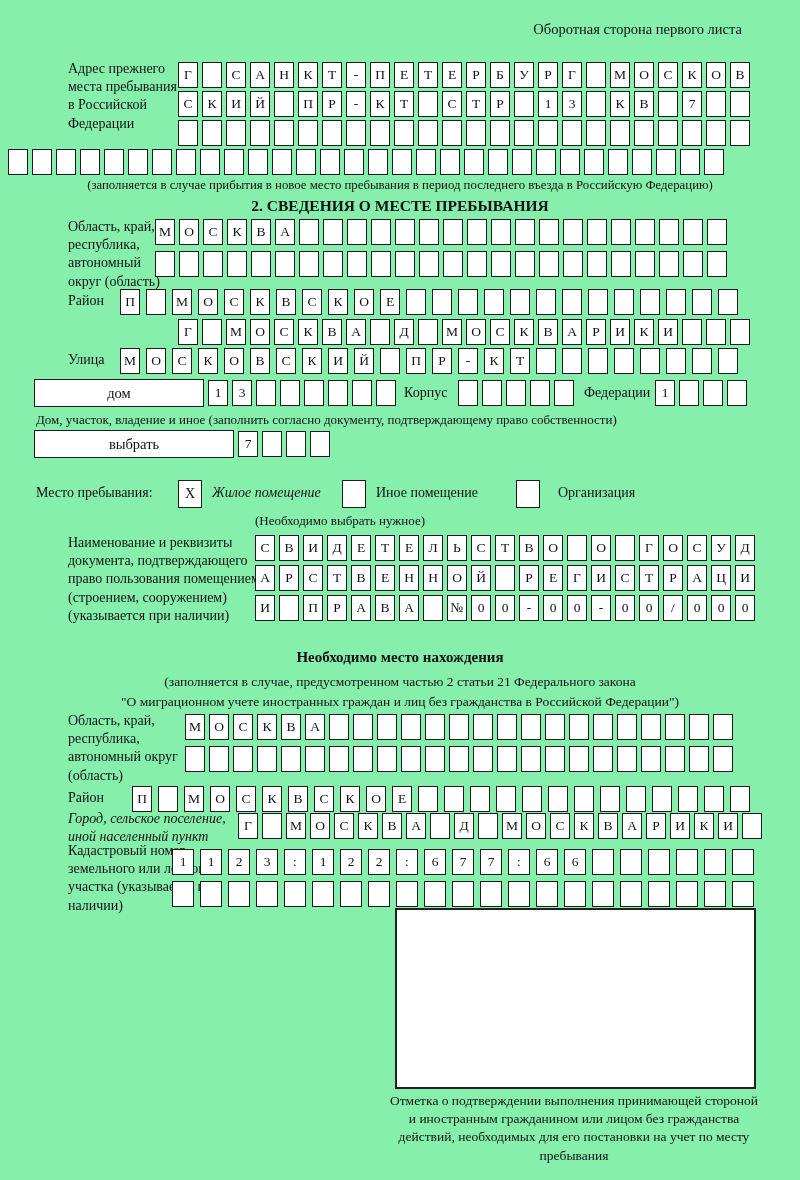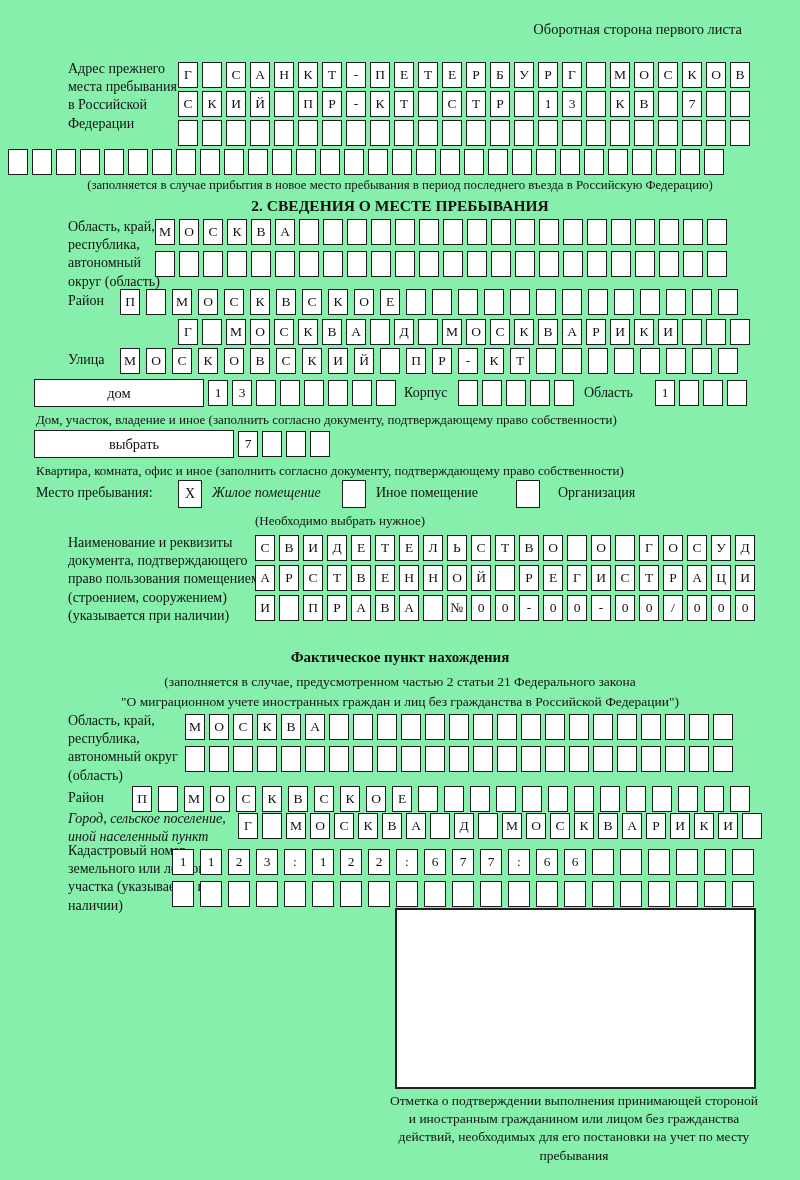--- a/index.html
+++ b/index.html
@@ -292,37 +292,36 @@
       <span class="cell"></span>
     </div>
   <div class="lbl" style="left:404px;top:384px;">Корпус</div>
   <div class="boxes" style="left:458px;top:380px;">
       <span class="cell"></span>
       <span class="cell"></span>
       <span class="cell"></span>
       <span class="cell"></span>
       <span class="cell"></span>
     </div>
-  <div class="lbl" style="left:584px;top:384px;">Область</div>
+  <div class="lbl" style="left:584px;top:384px;">Федерации</div>
   <div class="boxes" style="left:655px;top:380px;">
       <span class="cell">1</span>
       <span class="cell"></span>
       <span class="cell"></span>
       <span class="cell"></span>
     </div>
   <div class="note" style="left:36px;top:412px;font-size:13px;">Дом, участок, владение и иное (заполнить согласно документу, подтверждающему право собственности)</div>
 
   <div class="widebox" style="left:34px;top:430px;width:200px;">выбрать</div>
   <div class="boxes" style="left:238px;top:431px;">
       <span class="cell">7</span>
       <span class="cell"></span>
       <span class="cell"></span>
       <span class="cell"></span>
     </div>
-  <div class="note" style="left:36px;top:463px;font-size:13px;">Квартира, комната, офис и иное (заполнить согласно документу, подтверждающему право собственности)</div>
 
   <div class="lbl" style="left:36px;top:484px;">Место пребывания:</div>
   <div class="chk" style="left:178px;top:480px;">X</div>
   <div class="lbl" style="left:212px;top:484px;font-style:italic;">Жилое помещение</div>
   <div class="chk" style="left:342px;top:480px;"></div>
   <div class="lbl" style="left:376px;top:484px;">Иное помещение</div>
   <div class="chk" style="left:516px;top:480px;"></div>
   <div class="lbl" style="left:558px;top:484px;">Организация</div>
   <div class="note" style="left:40px;top:513px;width:600px;text-align:center;font-size:13px;">(Необходимо выбрать нужное)</div>
 
@@ -390,21 +389,21 @@
       <span class="cell">0</span>
       <span class="cell">-</span>
       <span class="cell">0</span>
       <span class="cell">0</span>
       <span class="cell">/</span>
       <span class="cell">0</span>
       <span class="cell">0</span>
       <span class="cell">0</span>
     </div>
 
-  <div class="lbl bold center" style="top:648px;font-size:15px;">Фактическое пункт нахождения</div>
+  <div class="lbl bold center" style="top:648px;font-size:15px;">Необходимо место нахождения</div>
   <div class="note center" style="top:674px;font-size:13.5px;">(заполняется в случае, предусмотренном частью 2 статьи 21 Федерального закона</div>
   <div class="note center" style="top:694px;font-size:13.5px;">"О миграционном учете иностранных граждан и лиц без гражданства в Российской Федерации")</div>
 
   <div class="lbl" style="left:68px;top:712px;width:140px;">Область, край, республика, автономный округ (область)</div>
   <div class="boxes" style="left:185px;top:714px;">
       <span class="cell">М</span>
       <span class="cell">О</span>
       <span class="cell">С</span>
       <span class="cell">К</span>
       <span class="cell">В</span>

